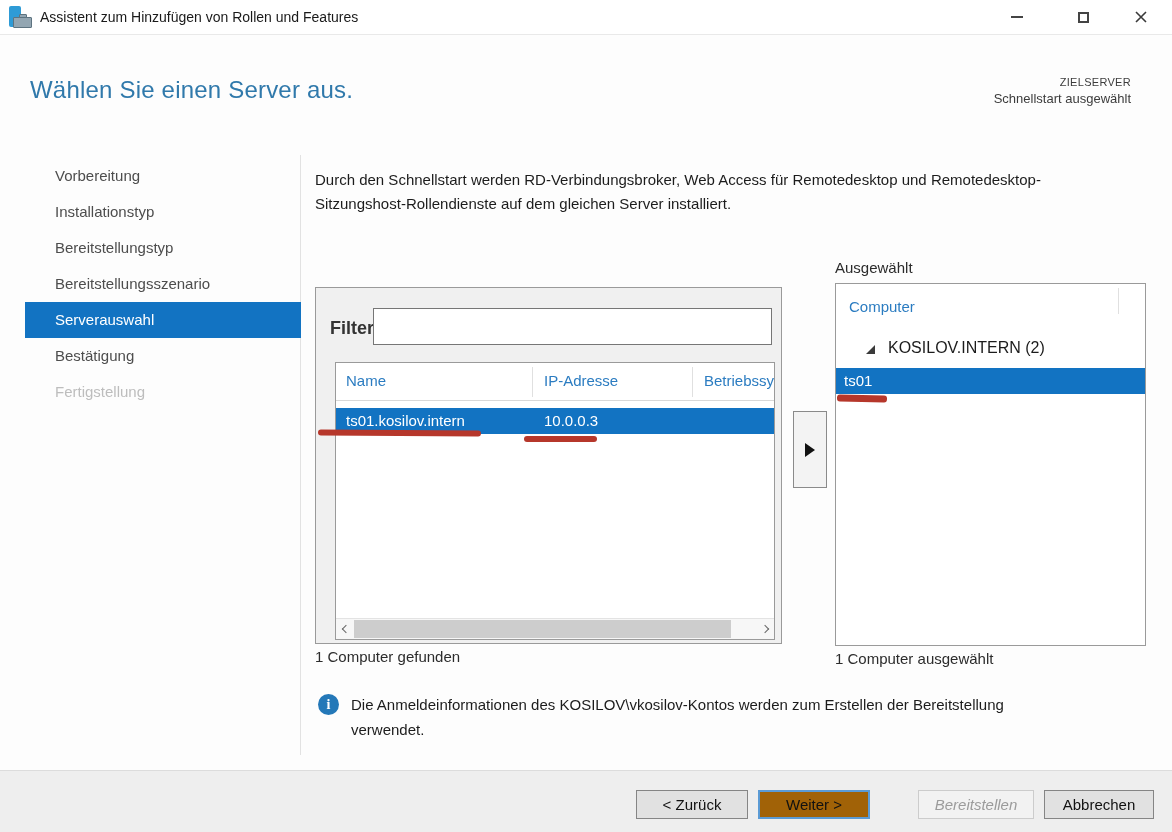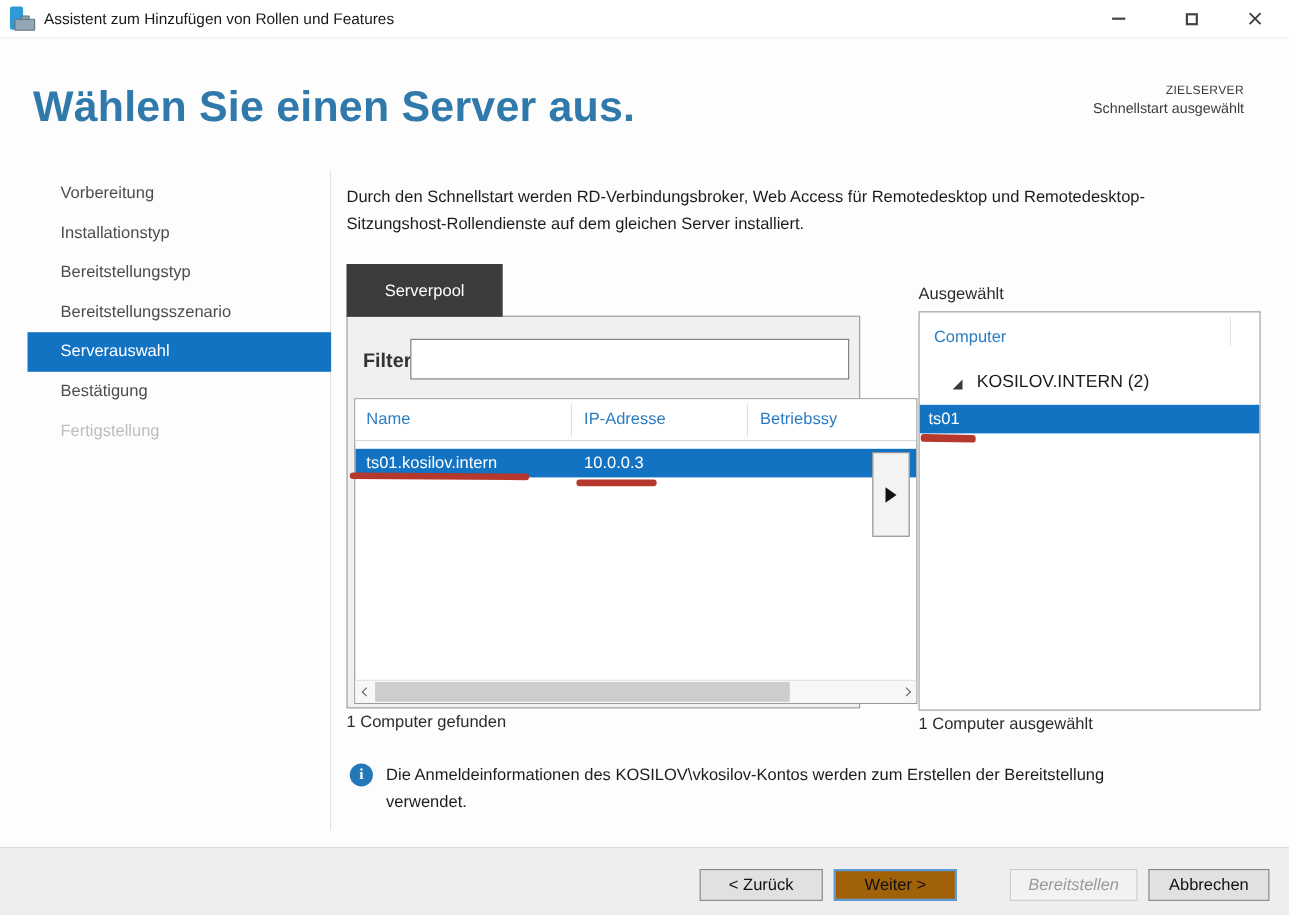--- a/index.html
+++ b/index.html
@@ -18,21 +18,21 @@
   .app-icon .srv { position:absolute; left:0; top:0; width:12px; height:21px; background:#2e9bd6; border-radius:2px; }
   .app-icon .box { position:absolute; left:4px; top:11px; width:19px; height:11px; background:#93a6b2; border:1px solid #5d7380; border-radius:1px; }
   .app-icon .hdl { position:absolute; left:10px; top:8px; width:8px; height:4px; background:#93a6b2; border:1px solid #5d7380; border-radius:1px; }
   .title-text { position:absolute; left:40px; top:9px; font-size:14px; color:#1a1a1a; white-space:nowrap; }
   .winctl { position:absolute; top:0; width:46px; height:34px; display:flex; align-items:center; justify-content:center; cursor:default; }
   .ctl-min { right:132px; } .ctl-max { right:66px; } .ctl-close { right:8px; }
   .glyph-min { display:block; width:12px; height:0; border-top:2px solid #444; }
   .glyph-max { display:block; width:11px; height:11px; border:2px solid #444; }
   
   .page-title {
-    position:absolute; left:30px; top:76px; font-size:39px; font-weight:700;
+    position:absolute; left:30px; top:76px; font-size:24px; font-weight:400;
     color:#3079ab; letter-spacing:0.2px;
   }
   .target-block { position:absolute; right:41px; top:76px; text-align:right; color:#3c3c3c; }
   .target-label { font-size:11px; letter-spacing:0.3px; }
   .target-value { font-size:13px; margin-top:3px; }
   
   .nav-divider { position:absolute; left:300px; top:155px; width:1px; height:600px; background:#e2e2e2; }
   .nav { position:absolute; left:25px; top:158px; width:276px; }
   .nav-item {
     height:36px; line-height:36px; padding-left:30px; font-size:15px; color:#4d4d4d;
@@ -50,21 +50,21 @@
     position:absolute; left:315px; top:287px; width:467px; height:357px;
     background:#f0f0f0; border:1px solid #9a9a9a;
   }
   .filter-label { position:absolute; left:330px; top:318px; font-size:18px; font-weight:700; color:#333; }
   .filter-input {
     position:absolute; left:373px; top:308px; width:399px; height:37px;
     border:1px solid #767676; background:#ffffff; font-size:15px; padding:0 8px;
     font-family:"Liberation Sans", sans-serif;
   }
   .list-box {
-    position:absolute; left:322px; top:362px; width:512px; height:278px;
+    position:absolute; left:335px; top:362px; width:440px; height:278px;
     background:#ffffff; border:1px solid #9a9a9a; overflow:hidden;padding-left:37px;
   }
   .list-header { position:absolute; left:0; top:0; width:100%; height:38px; background:#ffffff; border-bottom:1px solid #d8d8d8; }
   .col-sep { position:absolute; top:4px; width:1px; height:30px; background:#e0e0e0; }
   .col-sep.c1 { left:196px; } .col-sep.c2 { left:356px; }
   .hdr-cell { position:absolute; top:9px; font-size:15px; color:#2b7cc1; white-space:nowrap; cursor:default; }
   .hdr-name { left:10px; } .hdr-ip { left:208px; } .hdr-os { left:368px; }
   .sel-row {
     position:absolute; left:0; top:45px; width:100%; height:26px; background:#1273c2;
     color:#ffffff; font-size:15px;
@@ -171,21 +171,20 @@
     <div class="nav-item">Installationstyp</div>
     <div class="nav-item">Bereitstellungstyp</div>
     <div class="nav-item">Bereitstellungsszenario</div>
     <div class="nav-item selected">Serverauswahl</div>
     <div class="nav-item">Bestätigung</div>
     <div class="nav-item disabled">Fertigstellung</div>
   </div>
 
   <div class="intro">Durch den Schnellstart werden RD-Verbindungsbroker, Web Access für Remotedesktop und Remotedesktop-Sitzungshost-Rollendienste auf dem gleichen Server installiert.</div>
 
-  <div class="pool-tab">Serverpool</div>
   <div class="pool-panel"></div>
   <div class="filter-label">Filter:</div>
   <input class="filter-input" type="text" value="" style="">
 
   <div class="list-box">
     <div class="list-header">
       <span class="hdr-cell hdr-name">Name</span>
       <span class="hdr-cell hdr-ip">IP-Adresse</span>
       <span class="hdr-cell hdr-os">Betriebssy</span>
       <span class="col-sep c1"></span>

